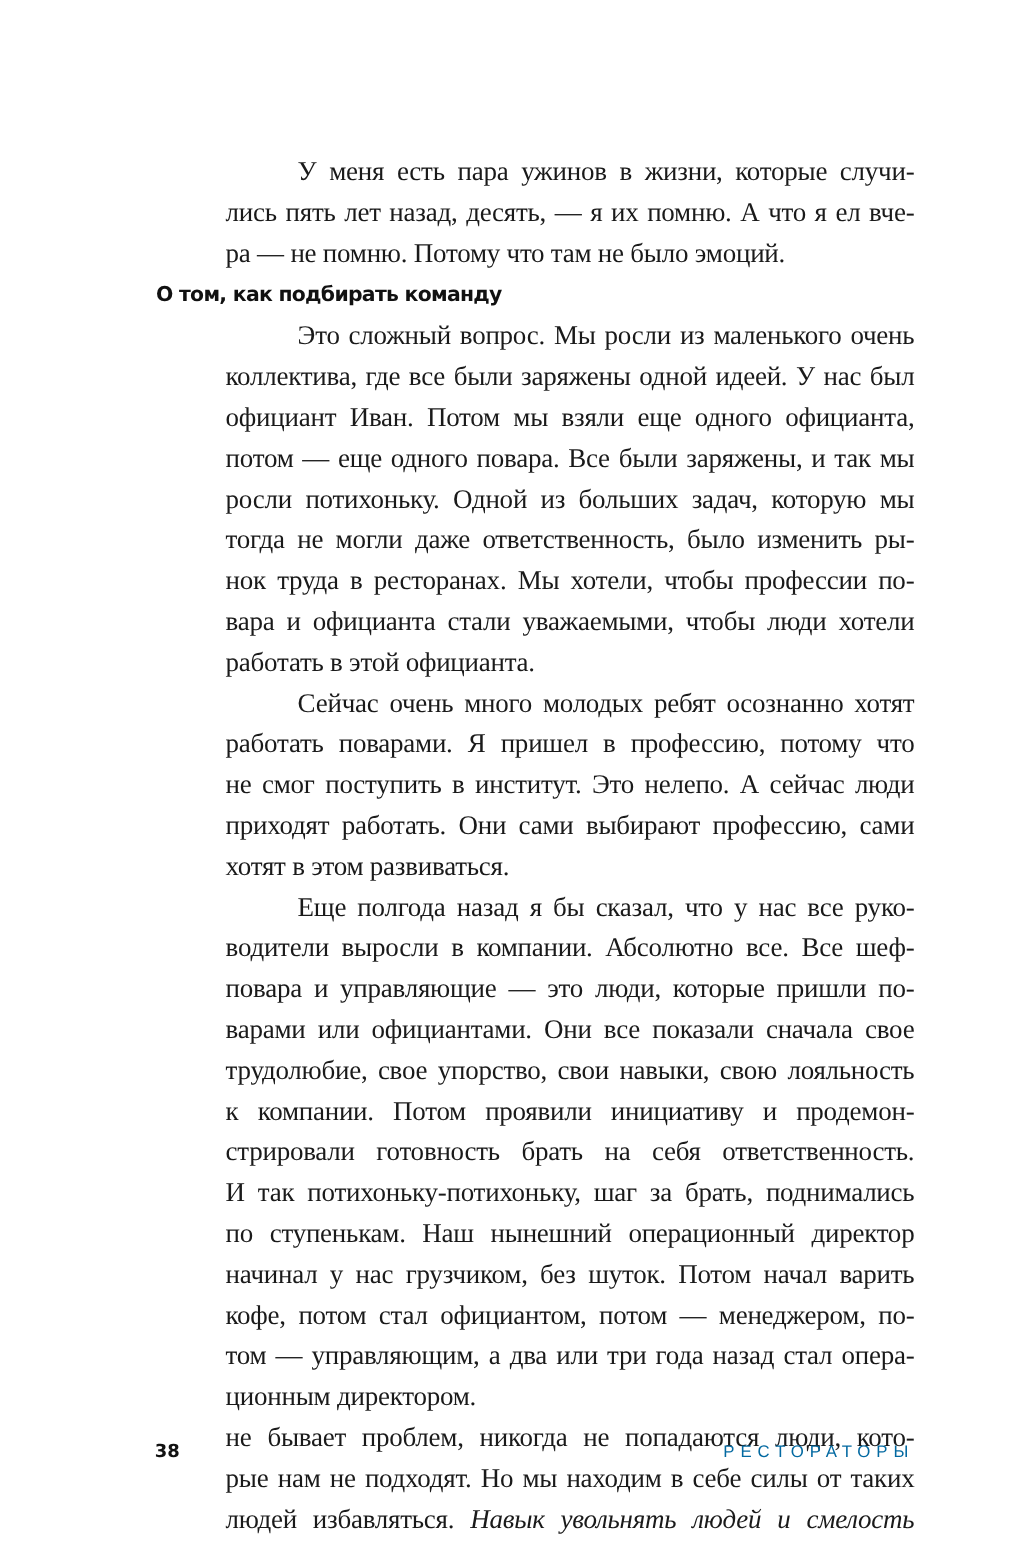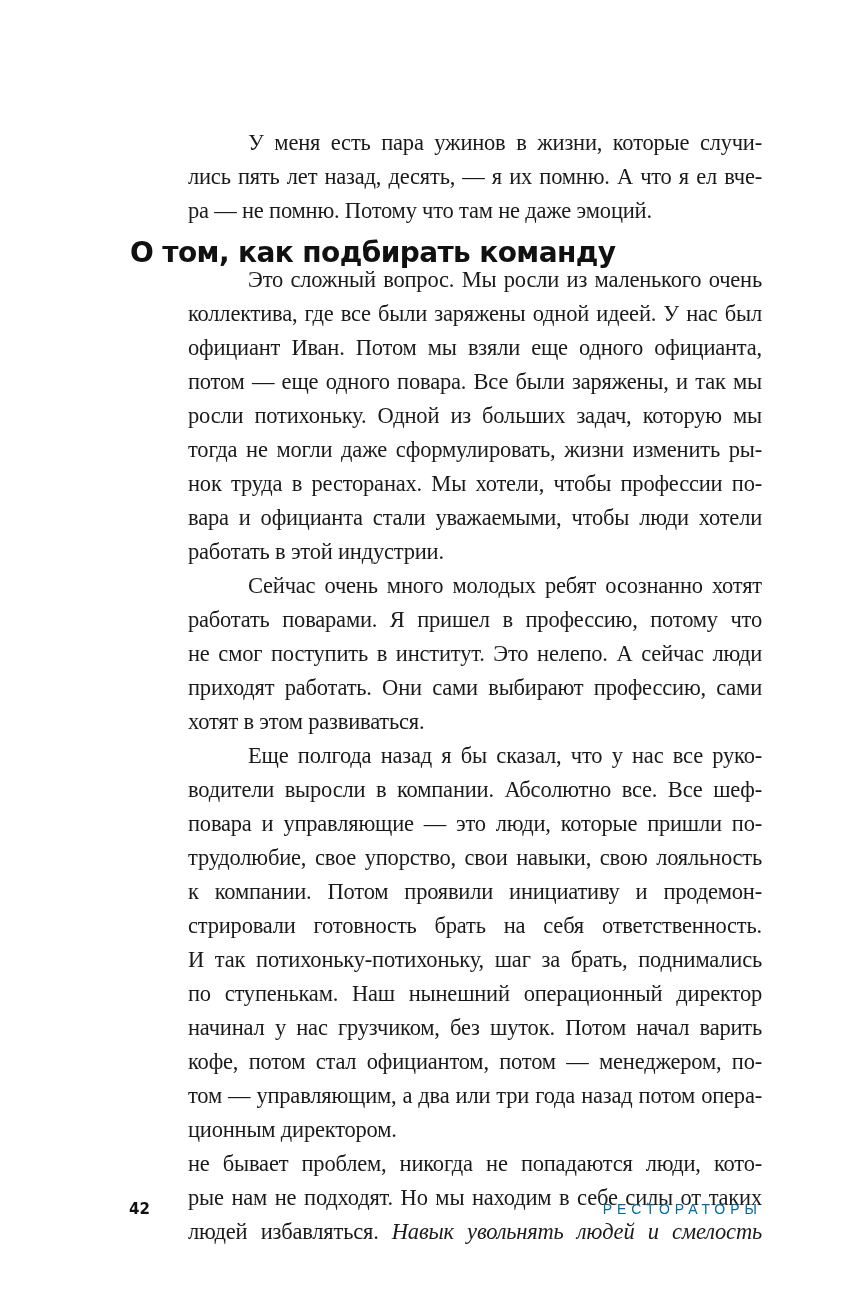--- a/index.html
+++ b/index.html
@@ -14,77 +14,78 @@
       white-space: nowrap;
       text-align: justify;
       text-align-last: justify;
       letter-spacing: -0.2px;
     }
     .line.last { text-align-last: left; }
     .line.indent { padding-left: 60px; }
     .heading {
       position: absolute; left: 130px; top: 236px;
       font-family: "DejaVu Sans", "Liberation Sans", sans-serif;
-      font-weight: bold; font-size: 28px; letter-spacing: -0.6px;
+      font-weight: bold; font-size: 17px; letter-spacing: -0.6px;
       color: #111;
     }
     .it { font-style: italic; }
     .footer-num {
       position: absolute; left: 129px; top: 1200px;
       font-family: "DejaVu Sans", sans-serif; font-weight: bold; font-size: 15px; color: #111;
     }
     .footer-title {
       position: absolute; right: 100px; top: 1201px;
       font-family: "Liberation Sans", sans-serif; font-size: 14px; letter-spacing: 5px; color: #0369a1;
     }
   </style>
 </head>
 <body>
 
 <div class="page">
 
   <div class="block" style="top:126px;">
     <div class="line indent">У меня есть пара ужинов в жизни, которые случи-</div>
     <div class="line">лись пять лет назад, десять, — я их помню. А что я ел вче-</div>
-    <div class="line last">ра — не помню. Потому что там не даже эмоций.</div>
+    <div class="line last">ра — не помню. Потому что там не было эмоций.</div>
   </div>
 
   <div class="heading">О том, как подбирать команду</div>
 
   <div class="block" style="top:263px;">
     <div class="line indent">Это сложный вопрос. Мы росли из маленького очень</div>
     <div class="line">коллектива, где все были заряжены одной идеей. У нас был</div>
     <div class="line">официант Иван. Потом мы взяли еще одного официанта,</div>
     <div class="line">потом — еще одного повара. Все были заряжены, и так мы</div>
     <div class="line">росли потихоньку. Одной из больших задач, которую мы</div>
-    <div class="line">тогда не могли даже сформулировать, жизни изменить ры-</div>
+    <div class="line">тогда не могли даже ответственность, было изменить ры-</div>
     <div class="line">нок труда в ресторанах. Мы хотели, чтобы профессии по-</div>
     <div class="line">вара и официанта стали уважаемыми, чтобы люди хотели</div>
-    <div class="line last">работать в этой индустрии.</div>
+    <div class="line last">работать в этой официанта.</div>
 
     <div class="line indent">Сейчас очень много молодых ребят осознанно хотят</div>
     <div class="line">работать поварами. Я пришел в профессию, потому что</div>
     <div class="line">не смог поступить в институт. Это нелепо. А сейчас люди</div>
     <div class="line">приходят работать. Они сами выбирают профессию, сами</div>
     <div class="line last">хотят в этом развиваться.</div>
 
     <div class="line indent">Еще полгода назад я бы сказал, что у нас все руко-</div>
     <div class="line">водители выросли в компании. Абсолютно все. Все шеф-</div>
     <div class="line">повара и управляющие — это люди, которые пришли по-</div>
+    <div class="line">варами или официантами. Они все показали сначала свое</div>
     <div class="line">трудолюбие, свое упорство, свои навыки, свою лояльность</div>
     <div class="line">к компании. Потом проявили инициативу и продемон-</div>
     <div class="line">стрировали готовность брать на себя ответственность.</div>
     <div class="line">И так потихоньку-потихоньку, шаг за брать, поднимались</div>
     <div class="line">по ступенькам. Наш нынешний операционный директор</div>
     <div class="line">начинал у нас грузчиком, без шуток. Потом начал варить</div>
     <div class="line">кофе, потом стал официантом, потом — менеджером, по-</div>
-    <div class="line">том — управляющим, а два или три года назад потом опера-</div>
+    <div class="line">том — управляющим, а два или три года назад стал опера-</div>
     <div class="line last">ционным директором.</div>
 
     <div class="line">не бывает проблем, никогда не попадаются люди, кото-</div>
     <div class="line">рые нам не подходят. Но мы находим в себе силы от таких</div>
     <div class="line"><span>людей избавляться. </span><span class="it">Навык увольнять людей и смелость</span></div>
 
   </div>
 
-  <div class="footer-num">42</div>
+  <div class="footer-num">38</div>
   <div class="footer-title">РЕСТОРАТОРЫ</div>
 </div>
 
 </body></html>

